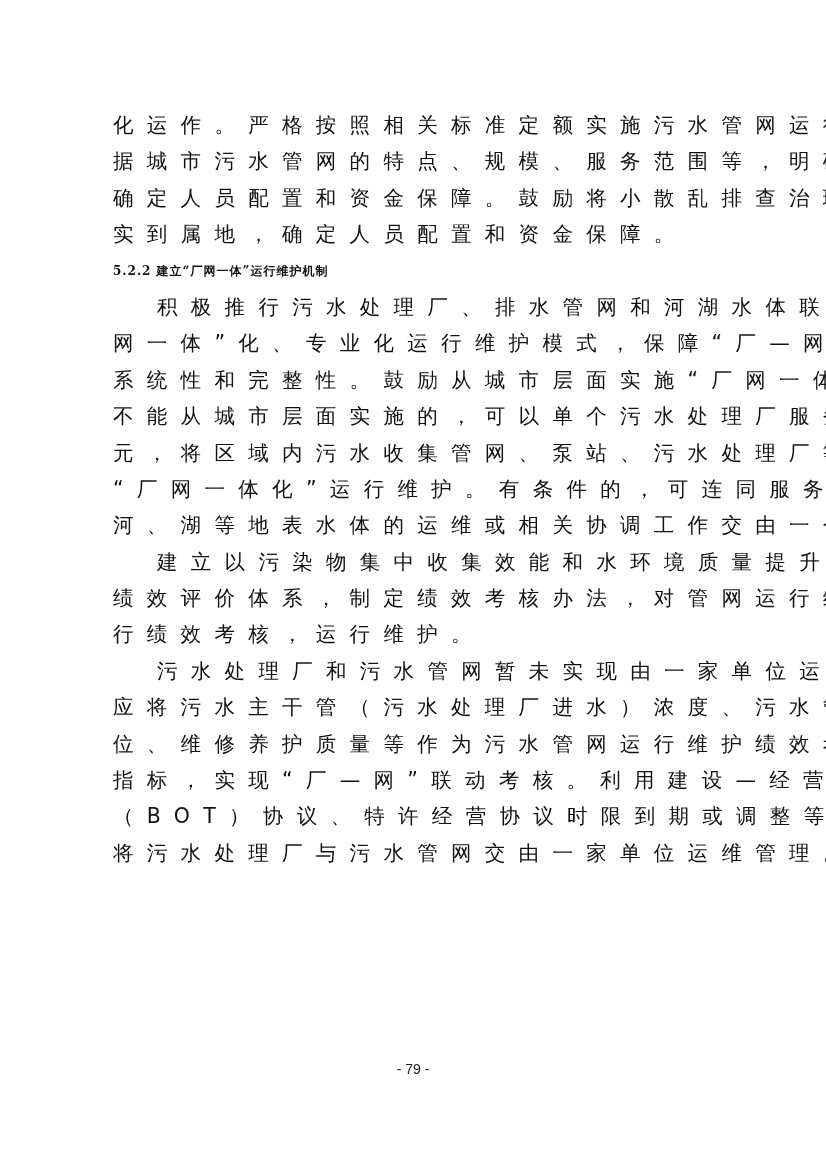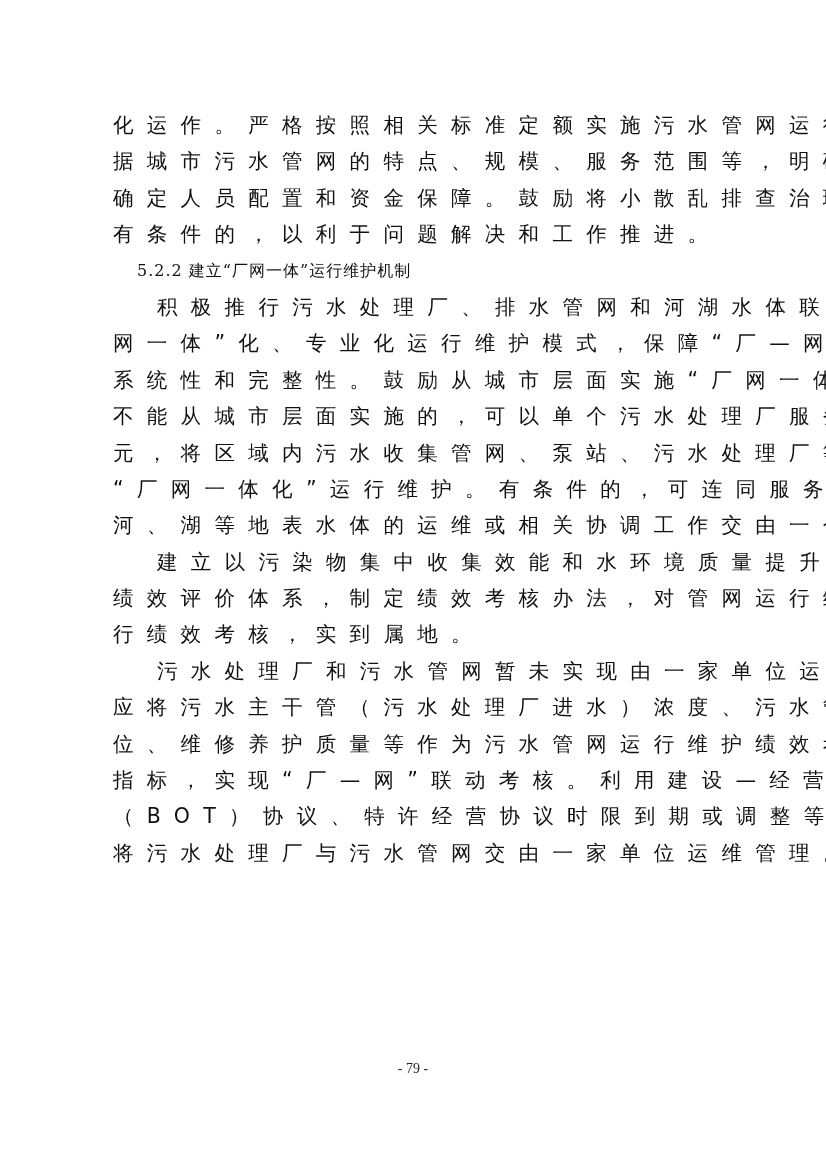--- a/index.html
+++ b/index.html
@@ -2,52 +2,52 @@
 <html><head>
 <meta charset="utf-8">
 <style>
   html, body { margin: 0; padding: 0; background: #ffffff; }
   body { width: 826px; height: 1169px; position: relative; overflow: hidden;
          font-family: "DejaVu Sans", sans-serif; color: #111; }
   .page { position: absolute; left: 113px; top: 107px; width: 620px; }
   .line { height: 36.4px; line-height: 36.4px; font-size: 20.5px; letter-spacing: 13.3px;
           white-space: nowrap; font-family: "DejaVu Sans", sans-serif; }
   .indent { padding-left: 44px; }
-  .heading { font-family: "DejaVu Serif", serif; font-weight: normal; font-size: 16px;
-             letter-spacing: 1px; height: 36.4px; line-height: 36.4px; white-space: nowrap; margin-left: 24px; }
+  .heading { font-family: "DejaVu Serif", serif; font-weight: bold; font-size: 12px;
+             letter-spacing: 1px; height: 36.4px; line-height: 36.4px; white-space: nowrap; }
   .page-number { position: absolute; top: 1061px; left: 0; width: 826px; text-align: center;
-                 font-family: Liberation Serif, serif; font-size: 14px; color: #222; }
+                 font-family: Liberation Sans, sans-serif; font-size: 14px; color: #222; }
 </style>
 </head>
 <body>
 
 <div class="page">
   <div>
     <div class="line">化运作。严格按照相关标准定额实施污水管网运行维护，根</div>
     <div class="line">据城市污水管网的特点、规模、服务范围等，明确维护要求，</div>
     <div class="line">确定人员配置和资金保障。鼓励将小散乱排查治理的责任落</div>
-    <div class="line">有条件的，以利于问题解决和工作推进。</div>
+    <div class="line">实到属地，确定人员配置和资金保障。</div>
   </div>
 
   <div class="heading">5.2.2 建立“厂网一体”运行维护机制</div>
 
   <div>
     <div class="line indent">积极推行污水处理厂、排水管网和河湖水体联动的“厂</div>
     <div class="line">网一体”化、专业化运行维护模式，保障“厂—网”管理的</div>
     <div class="line">系统性和完整性。鼓励从城市层面实施“厂网一体”化运作。</div>
     <div class="line">不能从城市层面实施的，可以单个污水处理厂服务范围为单</div>
     <div class="line">元，将区域内污水收集管网、泵站、污水处理厂等设施实施</div>
     <div class="line">“厂网一体化”运行维护。有条件的，可连同服务范围内的</div>
     <div class="line">河、湖等地表水体的运维或相关协调工作交由一个专业化团</div>
   </div>
 
   <div>
     <div class="line indent">建立以污染物集中收集效能和水环境质量提升为核心的</div>
     <div class="line">绩效评价体系，制定绩效考核办法，对管网运行维护单位进</div>
-    <div class="line">行绩效考核，实到属地。</div>
+    <div class="line">行绩效考核，运行维护。</div>
   </div>
 
   <div>
     <div class="line indent">污水处理厂和污水管网暂未实现由一家单位运行维护的，</div>
     <div class="line">应将污水主干管（污水处理厂进水）浓度、污水管网运行水</div>
     <div class="line">位、维修养护质量等作为污水管网运行维护绩效考核的重要</div>
     <div class="line">指标，实现“厂—网”联动考核。利用建设—经营—转让</div>
     <div class="line">（BOT）协议、特许经营协议时限到期或调整等时机，逐步</div>
     <div class="line">将污水处理厂与污水管网交由一家单位运维管理。</div>
   </div>

